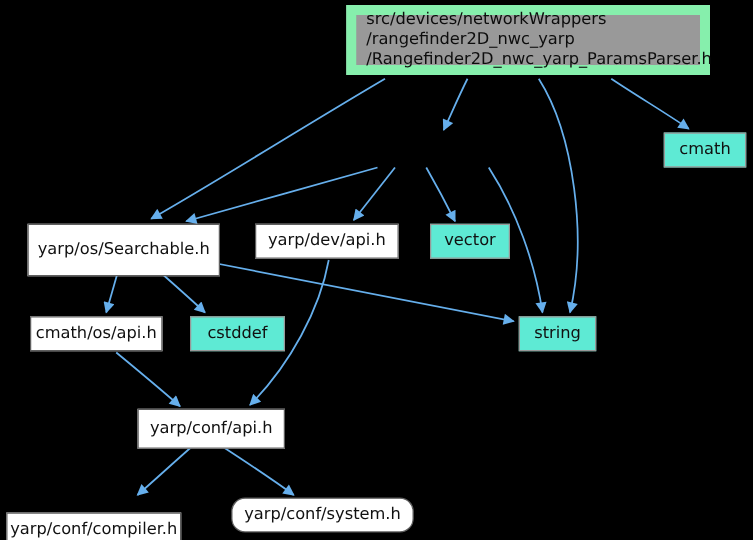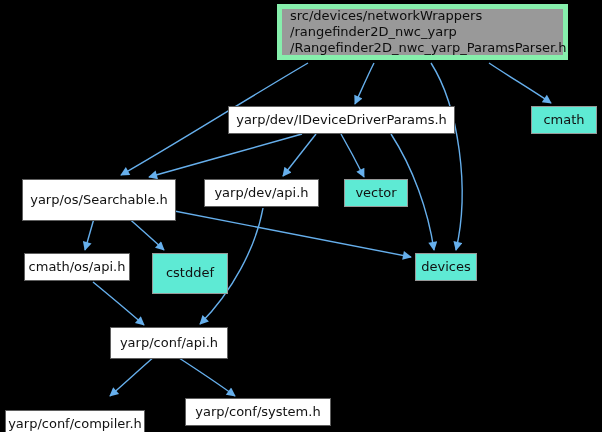--- a/index.html
+++ b/index.html
@@ -15,40 +15,40 @@
   .node{
     position:absolute;
     box-sizing:border-box;
     display:flex;align-items:center;justify-content:center;
     font-size:13px;color:#111111;
     background:#ffffff;border:1px solid #5f5f5f;
     white-space:pre-line;
     line-height:1.25;
   }
   .node-main{
-    background:#999999;border:5px solid #86efac;
+    background:#999999;border:8px solid #86efac;
     justify-content:flex-start;text-align:left;
     padding:3px 8px;color:#0d0d0d;
   }
   .node-sys{
     background:#5eead4;border:1px solid #989898;
   }
   
   #n-main      {left:277px;top:4px;  width:291px;height:56px;}
   #n-idevice   {left:228px;top:106px;width:227px;height:28px;}
   #n-cmath     {left:531px;top:106px;width:66px; height:28px;}
   #n-searchable{left:22px; top:179px;width:154px;height:42px;}
   #n-devapi    {left:204px;top:179px;width:115px;height:28px;}
   #n-vector    {left:344px;top:179px;width:64px; height:28px;}
   #n-osapi     {left:24px; top:253px;width:106px;height:28px;}
-  #n-cstddef   {left:152px;top:253px;width:76px; height:41px;}
+  #n-cstddef   {left:152px;top:253px;width:76px; height:28px;}
   #n-string    {left:415px;top:253px;width:62px; height:28px;}
   #n-confapi   {left:110px;top:327px;width:118px;height:32px;}
   #n-compiler  {left:5px;  top:410px;width:140px;height:28px;}
-  #n-system    {left:185px;top:398px;width:146px;height:28px;}
+  #n-system    {left:185px;top:398px;width:146px;height:28px;border-radius:11px;}
 </style>
 </head>
 <body>
 
 <div id="graph">
 
   <svg class="edges" viewBox="0 0 602 432" xmlns="http://www.w3.org/2000/svg">
     <defs>
       <marker id="arrow" viewBox="0 0 10 10" refX="9" refY="5" markerUnits="userSpaceOnUse" markerWidth="11" markerHeight="9" orient="auto">
         <path d="M0,0 L10,5 L0,10 z" fill="#66afec"></path>
@@ -69,25 +69,24 @@
       <path d="M93,282 C110,296 128,311 144,325" marker-end="url(#arrow)"></path>
       <path d="M263,208 C256,247 232,292 200,324" marker-end="url(#arrow)"></path>
       <path d="M155,356 C140,369 125,383 110,396" marker-end="url(#arrow)"></path>
       <path d="M176,356 C196,369 216,382 235,396" marker-end="url(#arrow)"></path>
     </g>
   </svg>
 
   <div id="n-main" class="node node-main">src/devices/networkWrappers
 /rangefinder2D_nwc_yarp
 /Rangefinder2D_nwc_yarp_ParamsParser.h</div>
-  <div id="n-idevice" class="node">yarp/dev/IDeviceDriverParams.h</div>
   <div id="n-cmath" class="node node-sys">cmath</div>
   <div id="n-searchable" class="node">yarp/os/Searchable.h</div>
   <div id="n-devapi" class="node">yarp/dev/api.h</div>
   <div id="n-vector" class="node node-sys">vector</div>
   <div id="n-osapi" class="node">cmath/os/api.h</div>
   <div id="n-cstddef" class="node node-sys">cstddef</div>
-  <div id="n-string" class="node node-sys">devices</div>
+  <div id="n-string" class="node node-sys">string</div>
   <div id="n-confapi" class="node">yarp/conf/api.h</div>
   <div id="n-compiler" class="node">yarp/conf/compiler.h</div>
   <div id="n-system" class="node">yarp/conf/system.h</div>
 
 </div>
 
 </body></html>

